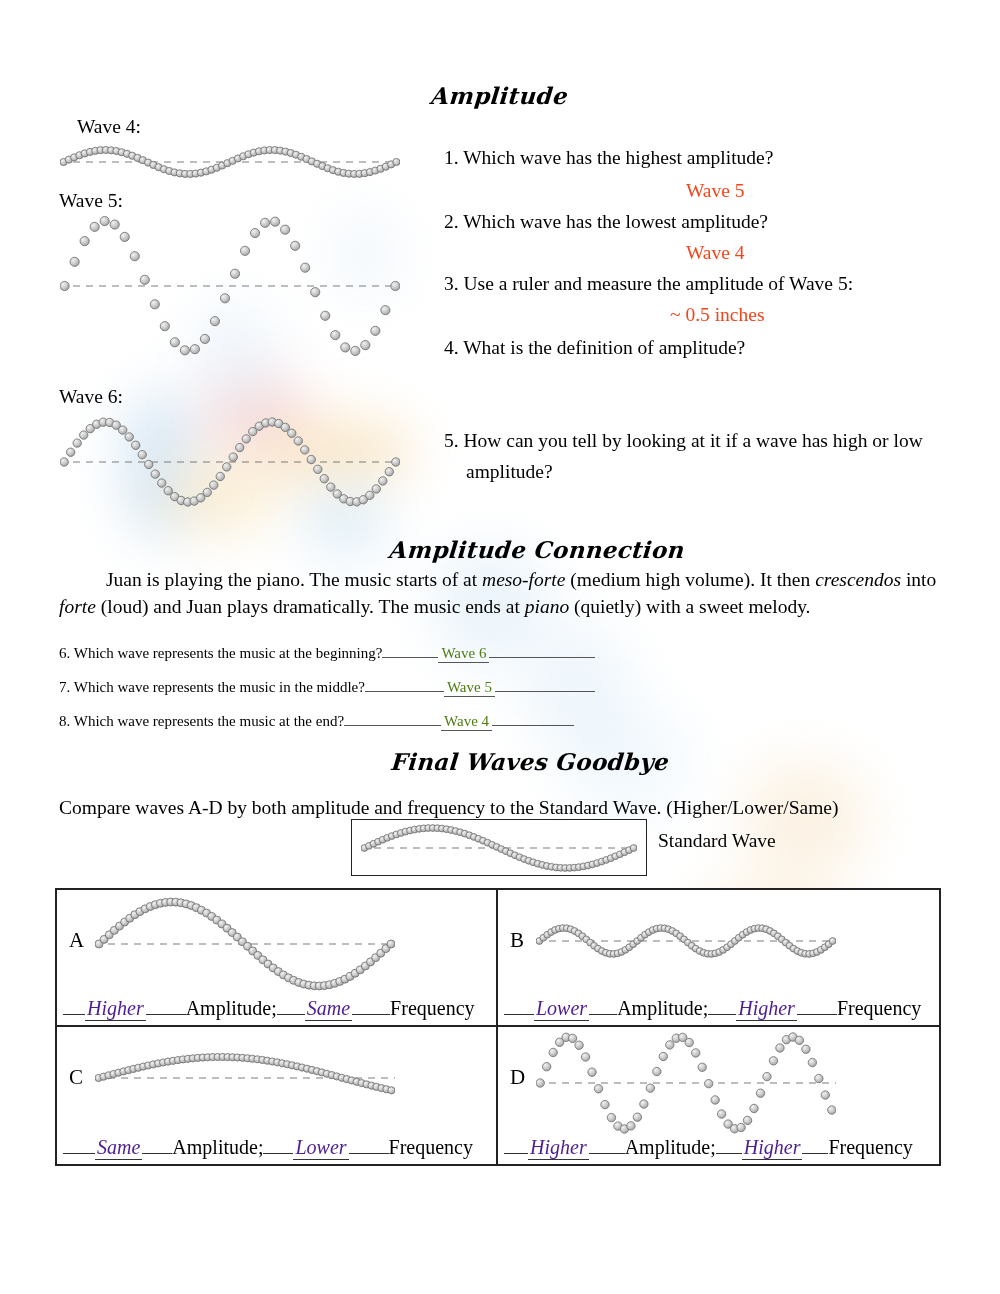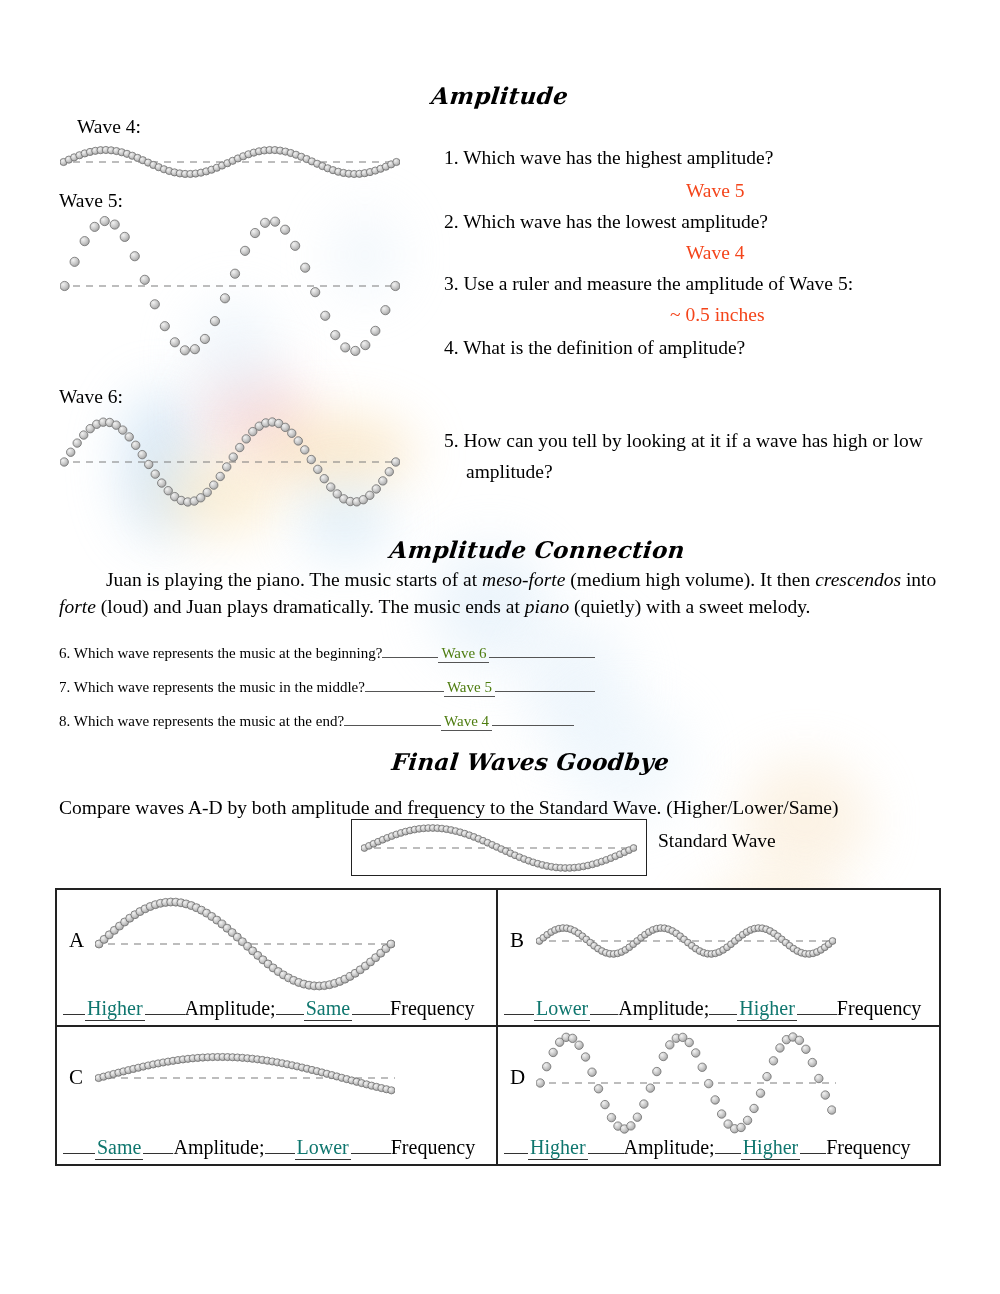--- a/index.html
+++ b/index.html
@@ -140,22 +140,23 @@
     align-items: baseline;
   }
   .cell-answer .u {
     display: inline-block;
     border-bottom: 1.5px solid #333;
     height: 1.05em;
   }
   .cell-answer .word {
     display: inline-block;
     border-bottom: 1.5px solid #333;
-    color: #0f766e;
+    color: #4c1d95;
     padding: 0 2px;
+    font-style: italic;
   }
   .cell-answer .lbl { display:inline-block; }
 </style>
 </head>
 <body>
 
 <div id="page">
 
   <div id="blots">
       <div class="blot" style="left: 120px; top: 390px; width: 80px; height: 150px; background: rgb(188, 216, 239); opacity: 0.55;"></div>

